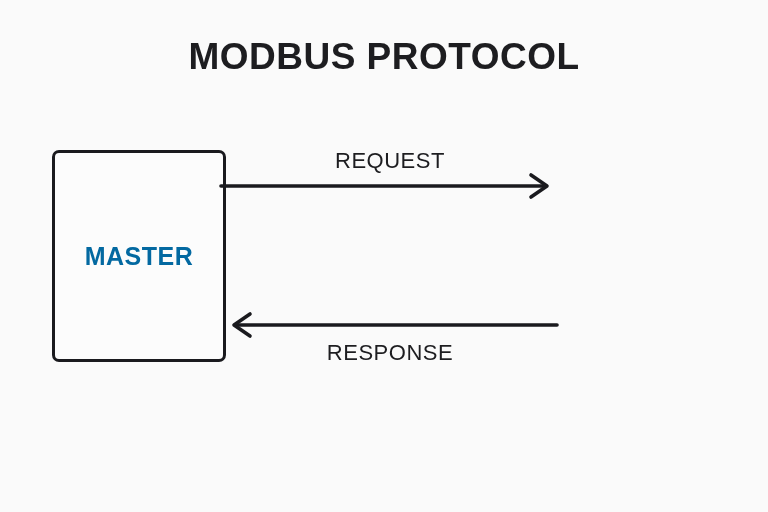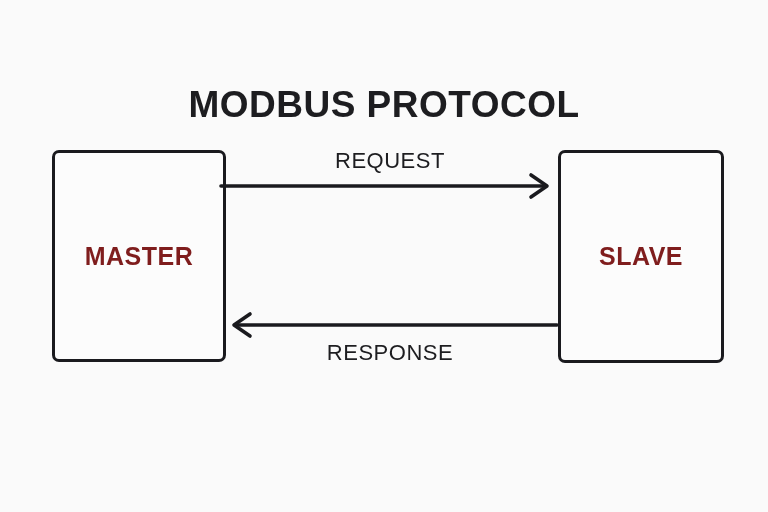--- a/index.html
+++ b/index.html
@@ -17,21 +17,20 @@
   .title {
     position: absolute;
     left: 0;
     top: 36px;
     width: 100%;
     text-align: center;
     font-size: 37px;
     font-weight: bold;
     letter-spacing: 0.5px;
     color: #1d1d20;
-    margin-top: 48px;
   }
   .node {
     position: absolute;
     border: 3px solid #1a1a1e;
     border-radius: 7px;
     background: #fcfcfc;
     display: flex;
     align-items: center;
     justify-content: center;
   }
@@ -44,21 +43,21 @@
   .node-slave {
     left: 558px;
     top: 150px;
     width: 160px;
     height: 207px;
   }
   .node-label {
     font-size: 25px;
     font-weight: bold;
     letter-spacing: 0.5px;
-    color: #7f1d1d;
+    color: #0369a1;
   }
   .arrow-layer {
     position: absolute;
     left: 0;
     top: 0;
     width: 768px;
     height: 512px;
     pointer-events: none;
   }
   .edge-label {
@@ -83,23 +82,20 @@
 <body>
 
 <div class="canvas">
 
   <div class="title">MODBUS PROTOCOL</div>
 
   <div class="node node-master">
     <span class="node-label">MASTER</span>
   </div>
 
-  <div class="node node-slave">
-    <span class="node-label">SLAVE</span>
-  </div>
 
   <svg class="arrow-layer" viewBox="0 0 768 512">
 
     <g stroke="#1a1a1e" stroke-width="3.6" fill="none" stroke-linecap="round" stroke-linejoin="round">
       <line x1="221" y1="186" x2="545" y2="186"></line>
       <polyline points="531,175 547,186 531,197"></polyline>
     </g>
 
     <g stroke="#1a1a1e" stroke-width="3.6" fill="none" stroke-linecap="round" stroke-linejoin="round">
       <line x1="557" y1="325" x2="236" y2="325"></line>

